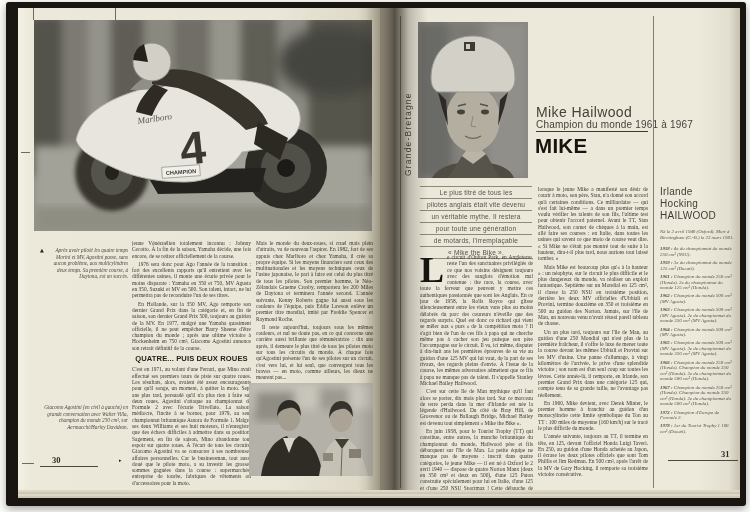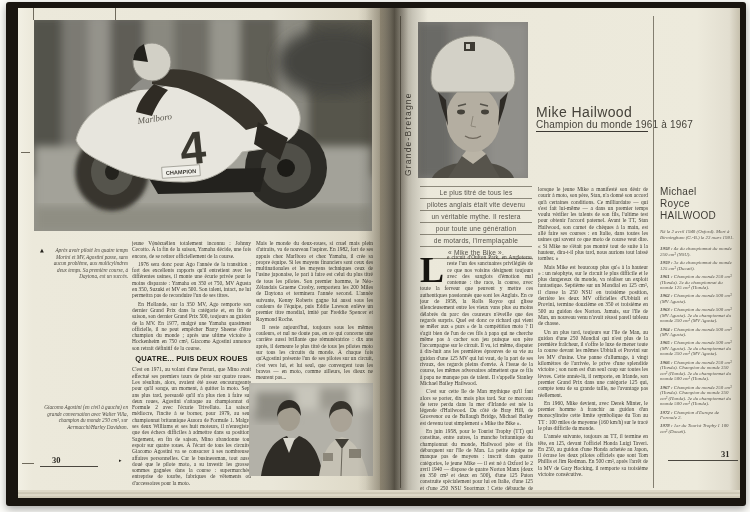--- a/index.html
+++ b/index.html
@@ -174,20 +174,21 @@
     <path d="M40,84 L48,82 M62,82 L70,84" stroke="#55524a" stroke-width="1.4"></path>
     <path d="M55,94 L53,104 L58,105" stroke="#8d877a" stroke-width="1" fill="none"></path>
     <path d="M47,114 C52,117 58,117 63,114" stroke="#6e675c" stroke-width="1.4" fill="none"></path>
   </svg>
 </div>
 
 <div class="abs hdr-name" style="left:536px;top:104px;">Mike Hailwood</div>
 <div class="abs hdr-sub" style="left:536px;top:119px;">Champion du monde 1961 à 1967</div>
 <div class="abs hdr-rule" style="left:536px;top:131px;width:112px;"></div>
 <div class="abs big-title" style="left:535px;top:136px;">
+  <div>MIKE</div>
 </div>
 
 <div class="abs intro-block" style="left:420px;top:186px;width:112px;">
   <div class="intro-line">Le plus titré de tous les</div>
   <div class="intro-line">pilotes anglais était vite devenu</div>
   <div class="intro-line">un véritable mythe. Il restera</div>
   <div class="intro-line">pour toute une génération</div>
   <div class="intro-line">de motards, l'irremplaçable</div>
   <div class="intro-line">« Mike the Bike ».</div>
 </div>
@@ -202,22 +203,22 @@
 <div class="abs body-text" style="left:538px;top:186px;width:110px;height:302px;">
   <p class="noindent">lorsque le jeune Mike a manifesté son désir de courir à moto, son père, Stan, n'a donné son accord qu'à certaines conditions. Ce milliardaire — qui s'est fait lui-même — a dans un premier temps voulu vérifier les talents de son fils, l'ultime test pour obtenir l'accord paternel. Avant le TT, Stan Hailwood, son carnet de chèques à la main, est allé faire ses courses : en Italie, dans toutes les usines qui savent ce que moto de course veut dire. « Si Mike ne s'était pas montré tout de suite à la hauteur, dira-t-il plus tard, nous aurions tout laissé tomber. »</p>
   <p>Mais Mike est beaucoup plus qu'« à la hauteur » : un néophyte, sur le circuit le plus difficile et le plus dangereux du monde, va réaliser un exploit fantastique. Septième sur un Mondial en 125 cm³, il classe la 250 NSU en troisième position, derrière les deux MV officielles d'Ubbiali et Provini, termine douzième en 350 et troisième en 500 au guidon des Norton. Jamais, sur l'île de Man, un nouveau venu n'avait réussi pareil tableau de chasse.</p>
   <p>Un an plus tard, toujours sur l'île de Man, au guidon d'une 250 Mondial qui n'est plus de la première fraîcheur, il s'offre le luxe de mener toute la course devant les mêmes Ubbiali et Provini sur les MV d'usine. Une panne d'allumage, à vingt kilomètres de l'arrivée, le prive d'une splendide victoire ; son nom est d'un seul coup sur toutes les lèvres. Cette année-là, il remporte, en Irlande, son premier Grand Prix dans une catégorie 125 qui, compte tenu de sa grande taille, ne l'avantage pas réellement.</p>
   <p>En 1960, Mike devient, avec Derek Minter, le premier homme à franchir au guidon d'un monocylindre cette limite symbolique du Ton au TT : 100 miles de moyenne (160 km/h) sur le tracé le plus difficile du monde.</p>
   <p>L'année suivante, toujours au TT, il termine en tête, en 125, devant l'officiel Honda Luigi Taveri. En 250, au guidon d'une Honda achetée au Japon, il écrase les deux pilotes officiels que sont Tom Phillis et Jim Redman. En 500 cm³, après l'arrêt de la MV de Gary Hocking, il remporte sa troisième victoire consécutive.</p>
 </div>
 
 <div class="abs vrule" style="left:653px;top:16px;height:472px;"></div>
 <div class="abs" style="left:660px;top:186px;width:76px;">
-  <div class="sb-name">Michael</div>
-  <div class="sb-name">Royce</div>
+  <div class="sb-name">Irlande</div>
+  <div class="sb-name">Hocking</div>
   <div class="sb-name">HAILWOOD</div>
   <div class="sb-bio">Né le 2 avril 1940 (Oxford). Mort à Birmingham (G.-B.) le 23 mars 1981.</div>
   <div style="margin-top:6px;">
     <div class="sb-rec"><b>1958 :</b><span> 4e du championnat du monde 250 cm³ (NSU).</span></div>
     <div class="sb-rec"><b>1959 :</b><span> 3e du championnat du monde 125 cm³ (Ducati).</span></div>
     <div class="sb-rec"><b>1961 :</b><span> Champion du monde 250 cm³ (Honda). 2e du championnat du monde 125 cm³ (Honda).</span></div>
     <div class="sb-rec"><b>1962 :</b><span> Champion du monde 500 cm³ (MV Agusta).</span></div>
     <div class="sb-rec"><b>1963 :</b><span> Champion du monde 500 cm³ (MV Agusta). 2e du championnat du monde 350 cm³ (MV Agusta).</span></div>
     <div class="sb-rec"><b>1964 :</b><span> Champion du monde 500 cm³ (MV Agusta).</span></div>
     <div class="sb-rec"><b>1965 :</b><span> Champion du monde 500 cm³ (MV Agusta). 3e du championnat du monde 350 cm³ (MV Agusta).</span></div>

